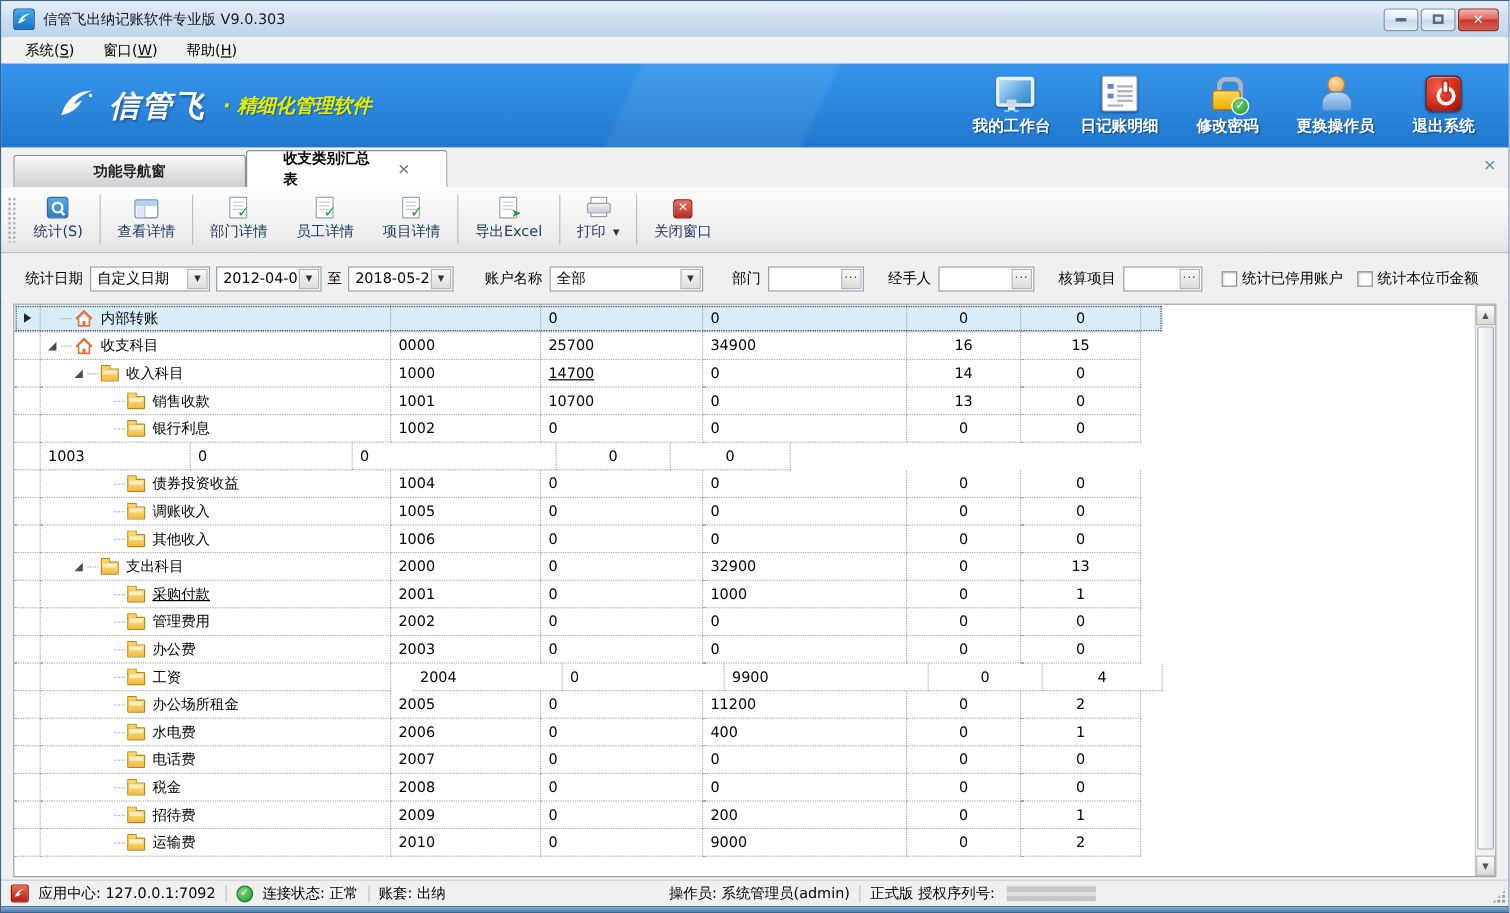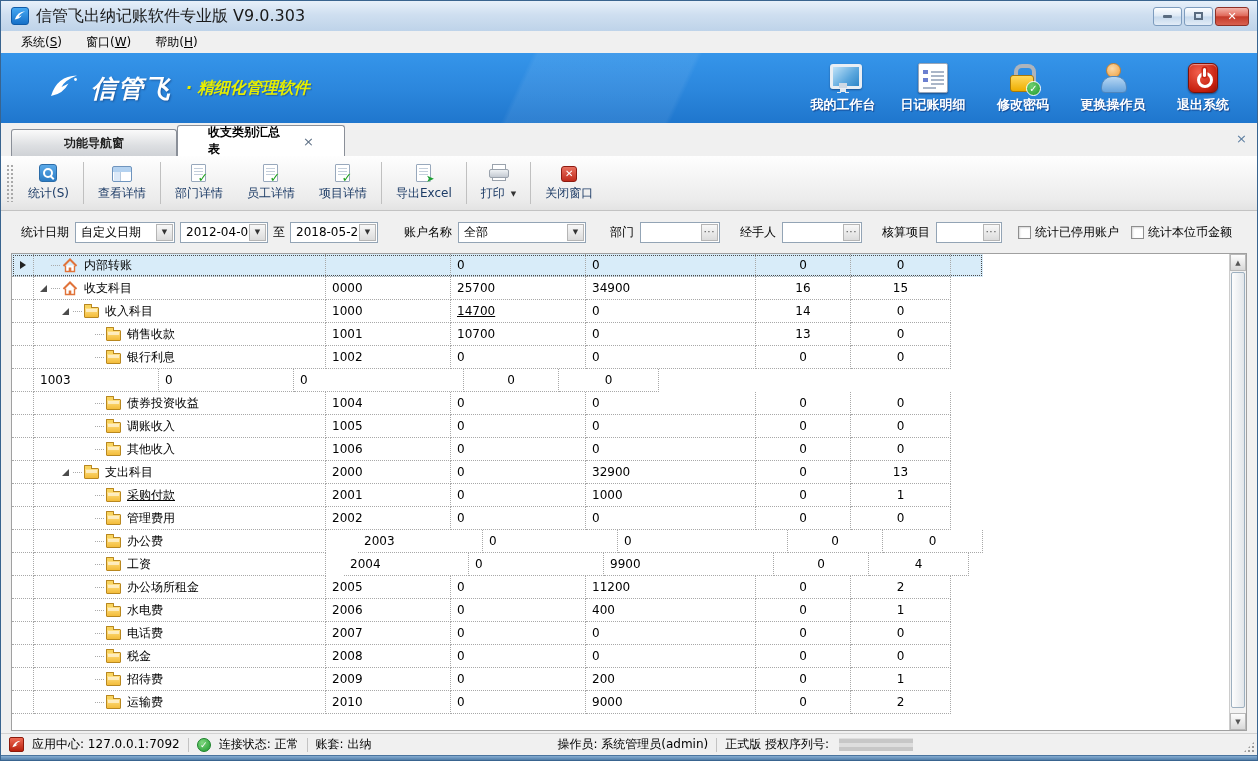--- a/index.html
+++ b/index.html
@@ -5,21 +5,21 @@
   * { box-sizing: border-box; margin: 0; padding: 0; }
   html,body { width:1258px; height:761px; overflow:hidden; }
   body { font-family:"DejaVu Sans","Liberation Sans",sans-serif; font-size:12px; color:#000; background:#fff; }
   .window { width:1258px; height:761px; border:1px solid #39648f; background:#f0f0f0;
             box-shadow: inset 0 0 0 3px #9fbeda; display:flex; flex-direction:column; }
 
   
   .titlebar { height:30px; background:linear-gradient(#e7f0fa,#cfdff0 45%,#bed3e9); display:flex; align-items:center; padding:0 8px 0 10px; flex:0 0 auto; }
   .app-logo { width:18px; height:18px; border-radius:3px; background:linear-gradient(#45a8f2,#1670c8); border:1px solid #0f5ba8; position:relative; margin-right:7px; flex:0 0 auto;}
   .app-logo svg, .status-logo svg { position:absolute; inset:1px; }
-  .title-text { font-size:16px; color:#1a1a1a; }
+  .title-text { font-size:12px; color:#1a1a1a; }
   .win-controls { margin-left:auto; display:flex; gap:2px; }
   .wc { height:19px; border:1px solid #7d9cbe; border-radius:3px; background:linear-gradient(#fdfeff,#dce8f4 48%,#c6d9ec 52%,#e2ecf7); display:flex; align-items:center; justify-content:center; }
   .wc-min,.wc-rest { width:29px; }
   .wc-close { width:34px; border-color:#8e3026; background:linear-gradient(#f4b4aa,#e06a5c 45%,#c43a2a 52%,#d9604f); color:#fff; font-weight:bold; font-size:11px; }
   .wc-min i { width:9px; height:3px; background:#5a6c80; border-radius:1px; }
   .wc-rest i { width:9px; height:8px; border:2px solid #5a6c80; background:transparent; }
 
   
   .menubar { height:22px; background:#f0f0f0; display:flex; align-items:center; padding-left:10px; gap:4px; flex:0 0 auto; }
   .menu-item { padding:2px 10px; cursor:default; }
@@ -48,21 +48,21 @@
   .ic-lock .bubble { position:absolute; right:-3px; bottom:-3px; width:15px; height:15px; background:radial-gradient(circle at 35% 30%,#6fd06f,#1f9a2f); border:1px solid #fff; border-radius:50%; color:#fff; font-size:10px; font-weight:bold; line-height:14px; text-align:center; font-style:normal; z-index:2;}
   .ic-user:before { content:""; position:absolute; left:8px; top:0; width:13px; height:13px; background:radial-gradient(circle at 40% 35%,#fbd9a8,#ef9f3e); border:1px solid #c9802c; border-radius:50%; }
   .ic-user:after { content:""; position:absolute; left:3px; top:13px; width:24px; height:15px; background:linear-gradient(#b7d7f3,#66a3dd); border:1px solid #4f86bd; border-radius:11px 11px 4px 4px; }
   .ic-power { background:radial-gradient(circle at 35% 30%,#f2604d,#c6200e 70%,#8f1204); border:1px solid #7c120a; border-radius:6px; box-shadow:0 1px 2px rgba(0,0,30,.5), inset 0 1px 1px rgba(255,255,255,.45); }
   .ic-power:before { content:""; position:absolute; left:8px; top:8px; width:10px; height:10px; border:3px solid #fff; border-radius:50%; }
   .ic-power:after { content:""; position:absolute; left:13.5px; top:4px; width:3px; height:9px; background:#fff; border-radius:2px; box-shadow:0 0 0 1.5px rgba(198,32,14,.9); }
 
   
   .tabstrip { height:33px; background:#f0f0f0; display:flex; align-items:flex-end; padding:0 8px 0 10px; flex:0 0 auto; position:relative; }
   .tab { height:27px; display:flex; align-items:center; justify-content:center; gap:14px; font-weight:bold; border:1px solid #8a8f98; border-bottom:none; border-radius:3px 3px 0 0; padding:0 30px; cursor:pointer; }
-  .tab.inactive { width:166px; background:linear-gradient(#fafafa,#dddfe2 60%,#cfd2d6); color:#222; }
+  .tab.inactive { width:194px; background:linear-gradient(#fafafa,#dddfe2 60%,#cfd2d6); color:#222; }
   .tab.active { height:31px; width:168px; background:#fff; color:#000; position:relative; z-index:2; }
   .tab-x { font-weight:normal; color:#5f7186; font-size:13px; cursor:pointer; }
   .tabstrip-x { position:absolute; right:10px; top:8px; color:#5b7da0; font-size:13px; cursor:pointer; }
 
   
   .toolbar { height:55px; background:linear-gradient(#fefefe,#ececec 80%,#e3e3e3); border-bottom:1px solid #c3c3c3; display:flex; align-items:stretch; padding:2px 4px 2px 2px; flex:0 0 auto; }
   .grip { width:7px; margin:6px 3px; background-image:radial-gradient(#a9a9a9 1px, transparent 1.2px); background-size:4px 4px; }
   .tb-btn { display:flex; flex-direction:column; align-items:center; justify-content:center; gap:3px; padding:3px 12px; color:#1c3b66; cursor:pointer; border-radius:2px; white-space:nowrap; }
   .tb-sep { width:1px; background:#c0c0c0; margin:4px 2px; }
   .tb-label-row { display:flex; align-items:center; gap:4px; }
@@ -489,21 +489,21 @@
             <div class="g-cell center" style="width: 100px;">0</div>
           </div>
           <div class="g-row">
             <div class="g-cell sel" style="width: 22px;"></div>
             <div class="g-cell" style="width: 292px; padding-left: 50px;">
               <span class="exp-space"></span>
               <span class="tree-dots"></span>
               <span class="t-icon ic-folder"></span>
               <span>办公费</span>
             </div>
-            <div class="g-cell" style="width: 125px; margin-left: 32px;">2003</div>
+            <div class="g-cell" style="width: 125px;">2003</div>
             <div class="g-cell" style="width: 135px;">0</div>
             <div class="g-cell" style="width: 170px;">0</div>
             <div class="g-cell center" style="width: 95px;">0</div>
             <div class="g-cell center" style="width: 100px;">0</div>
           </div>
           <div class="g-row">
             <div class="g-cell sel" style="width: 22px;"></div>
             <div class="g-cell" style="width: 292px; padding-left: 50px;">
               <span class="exp-space"></span>
               <span class="tree-dots"></span>

